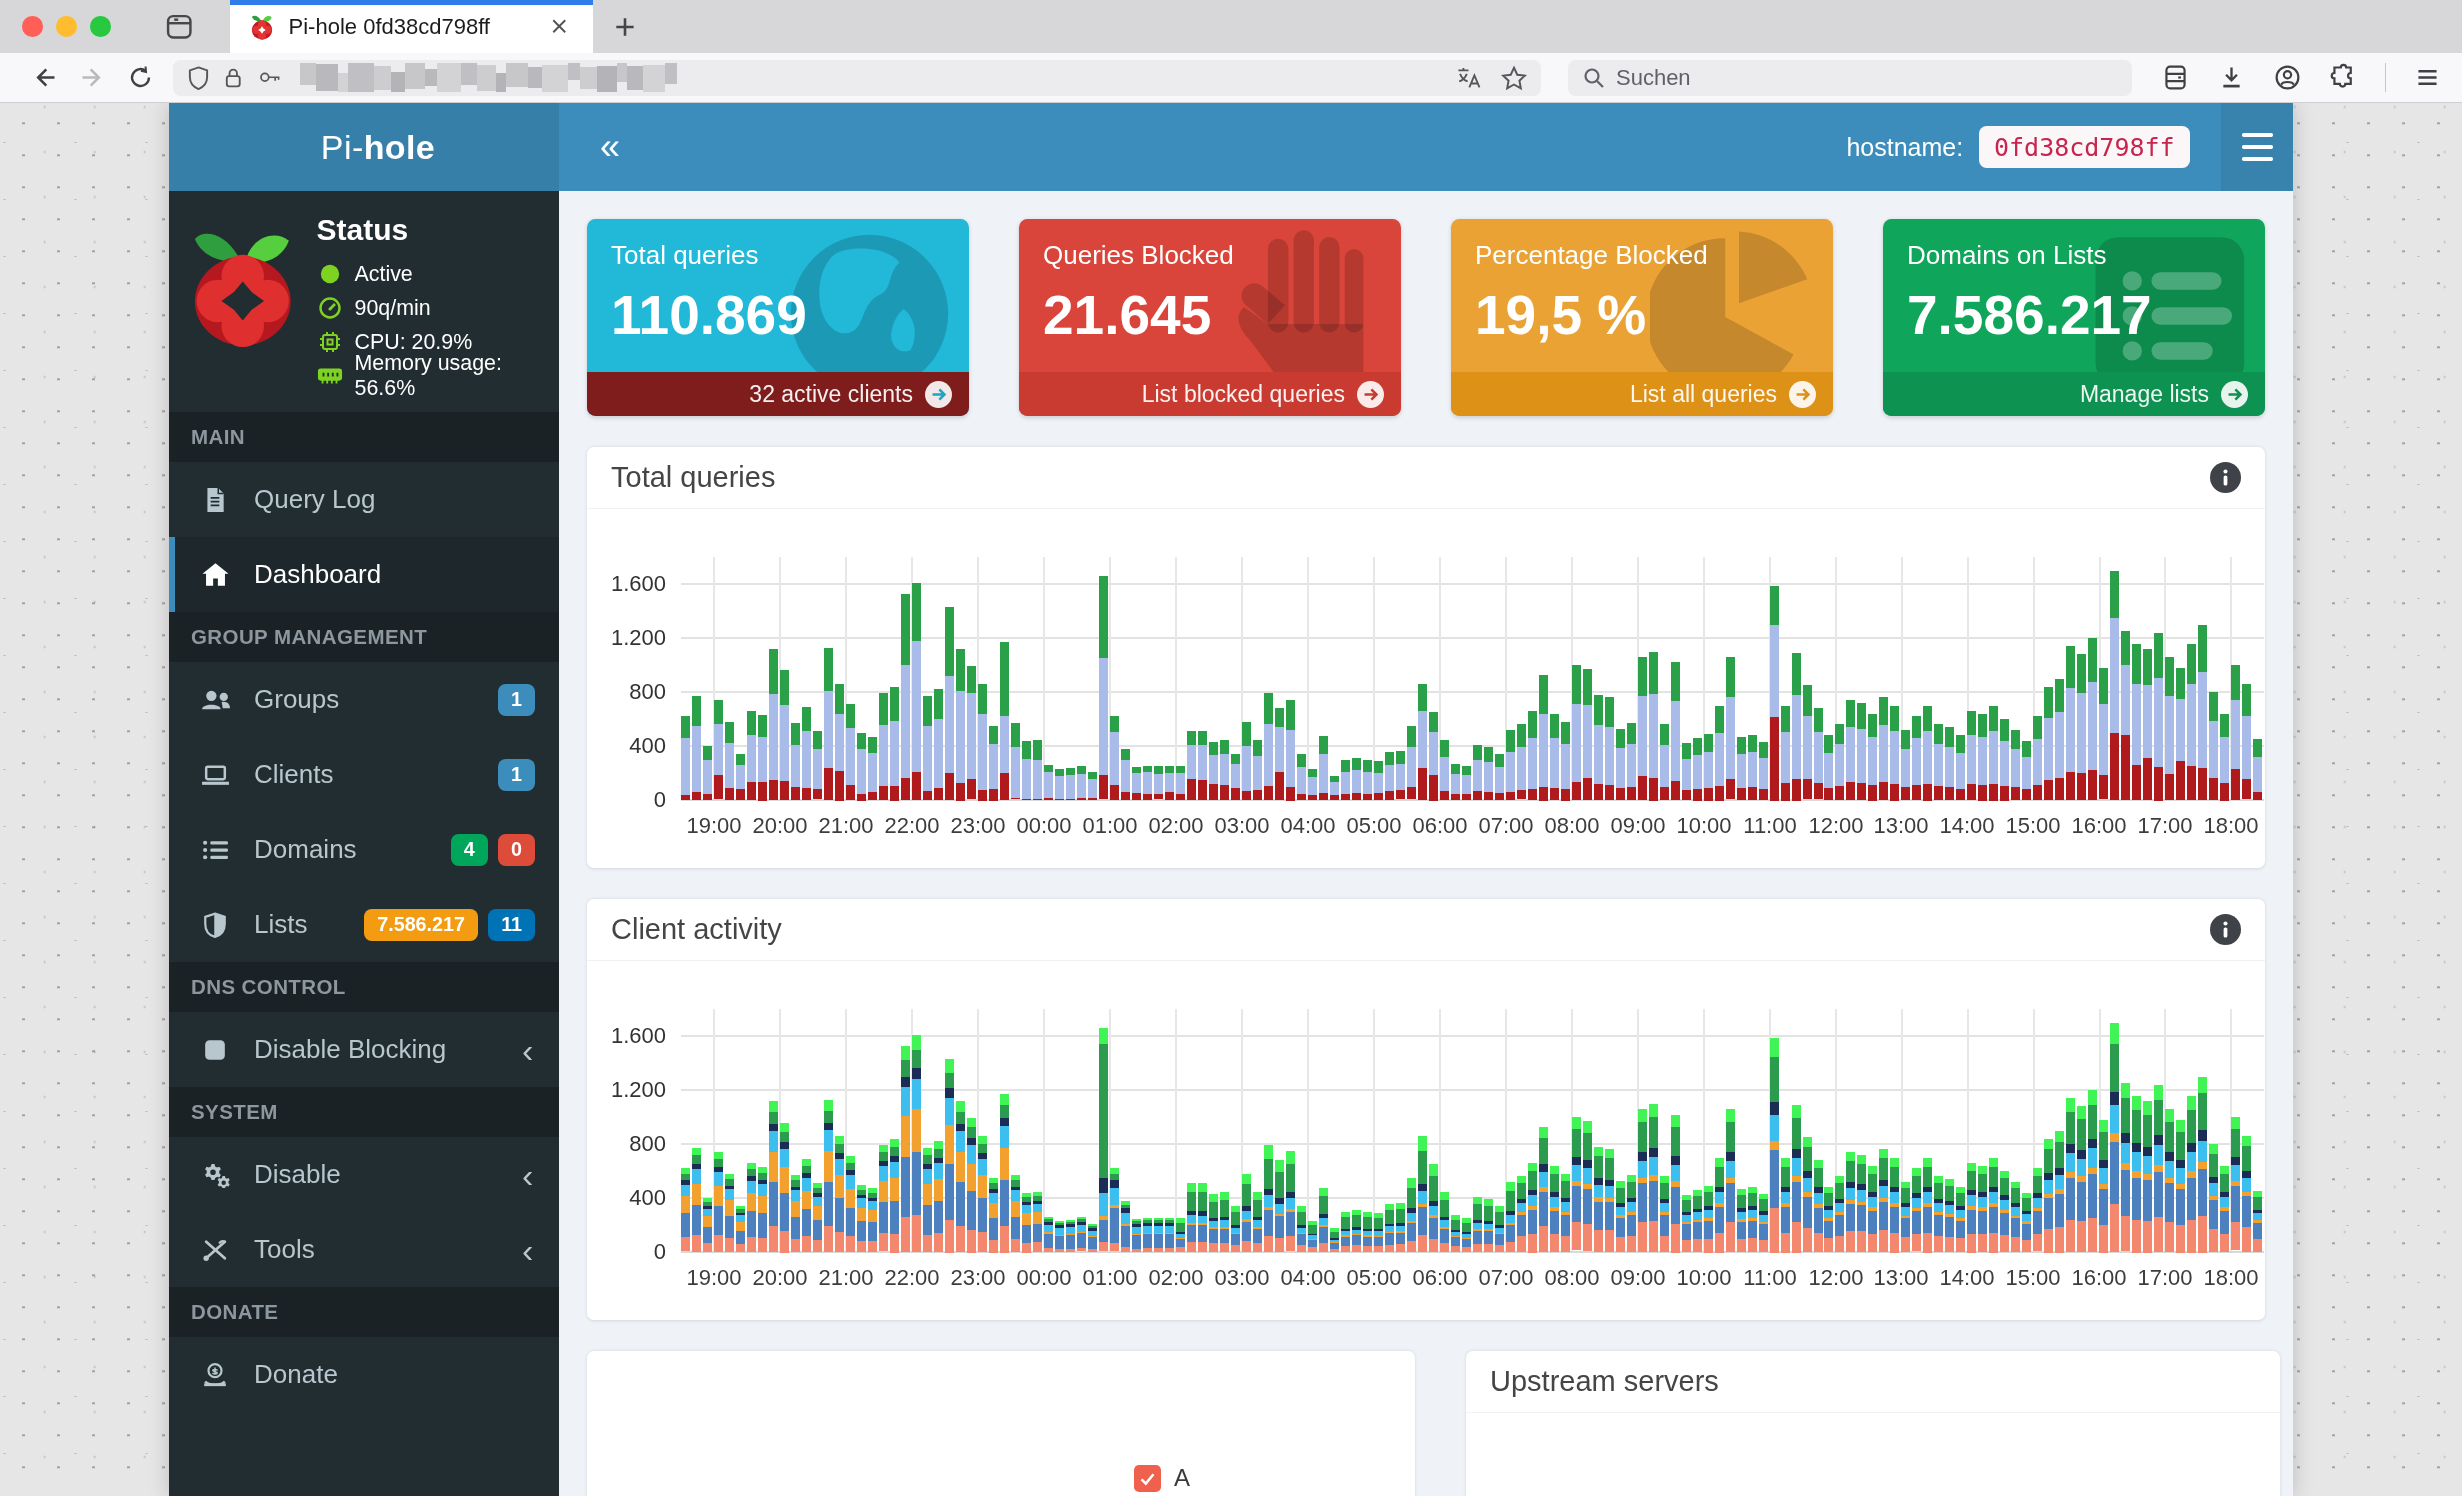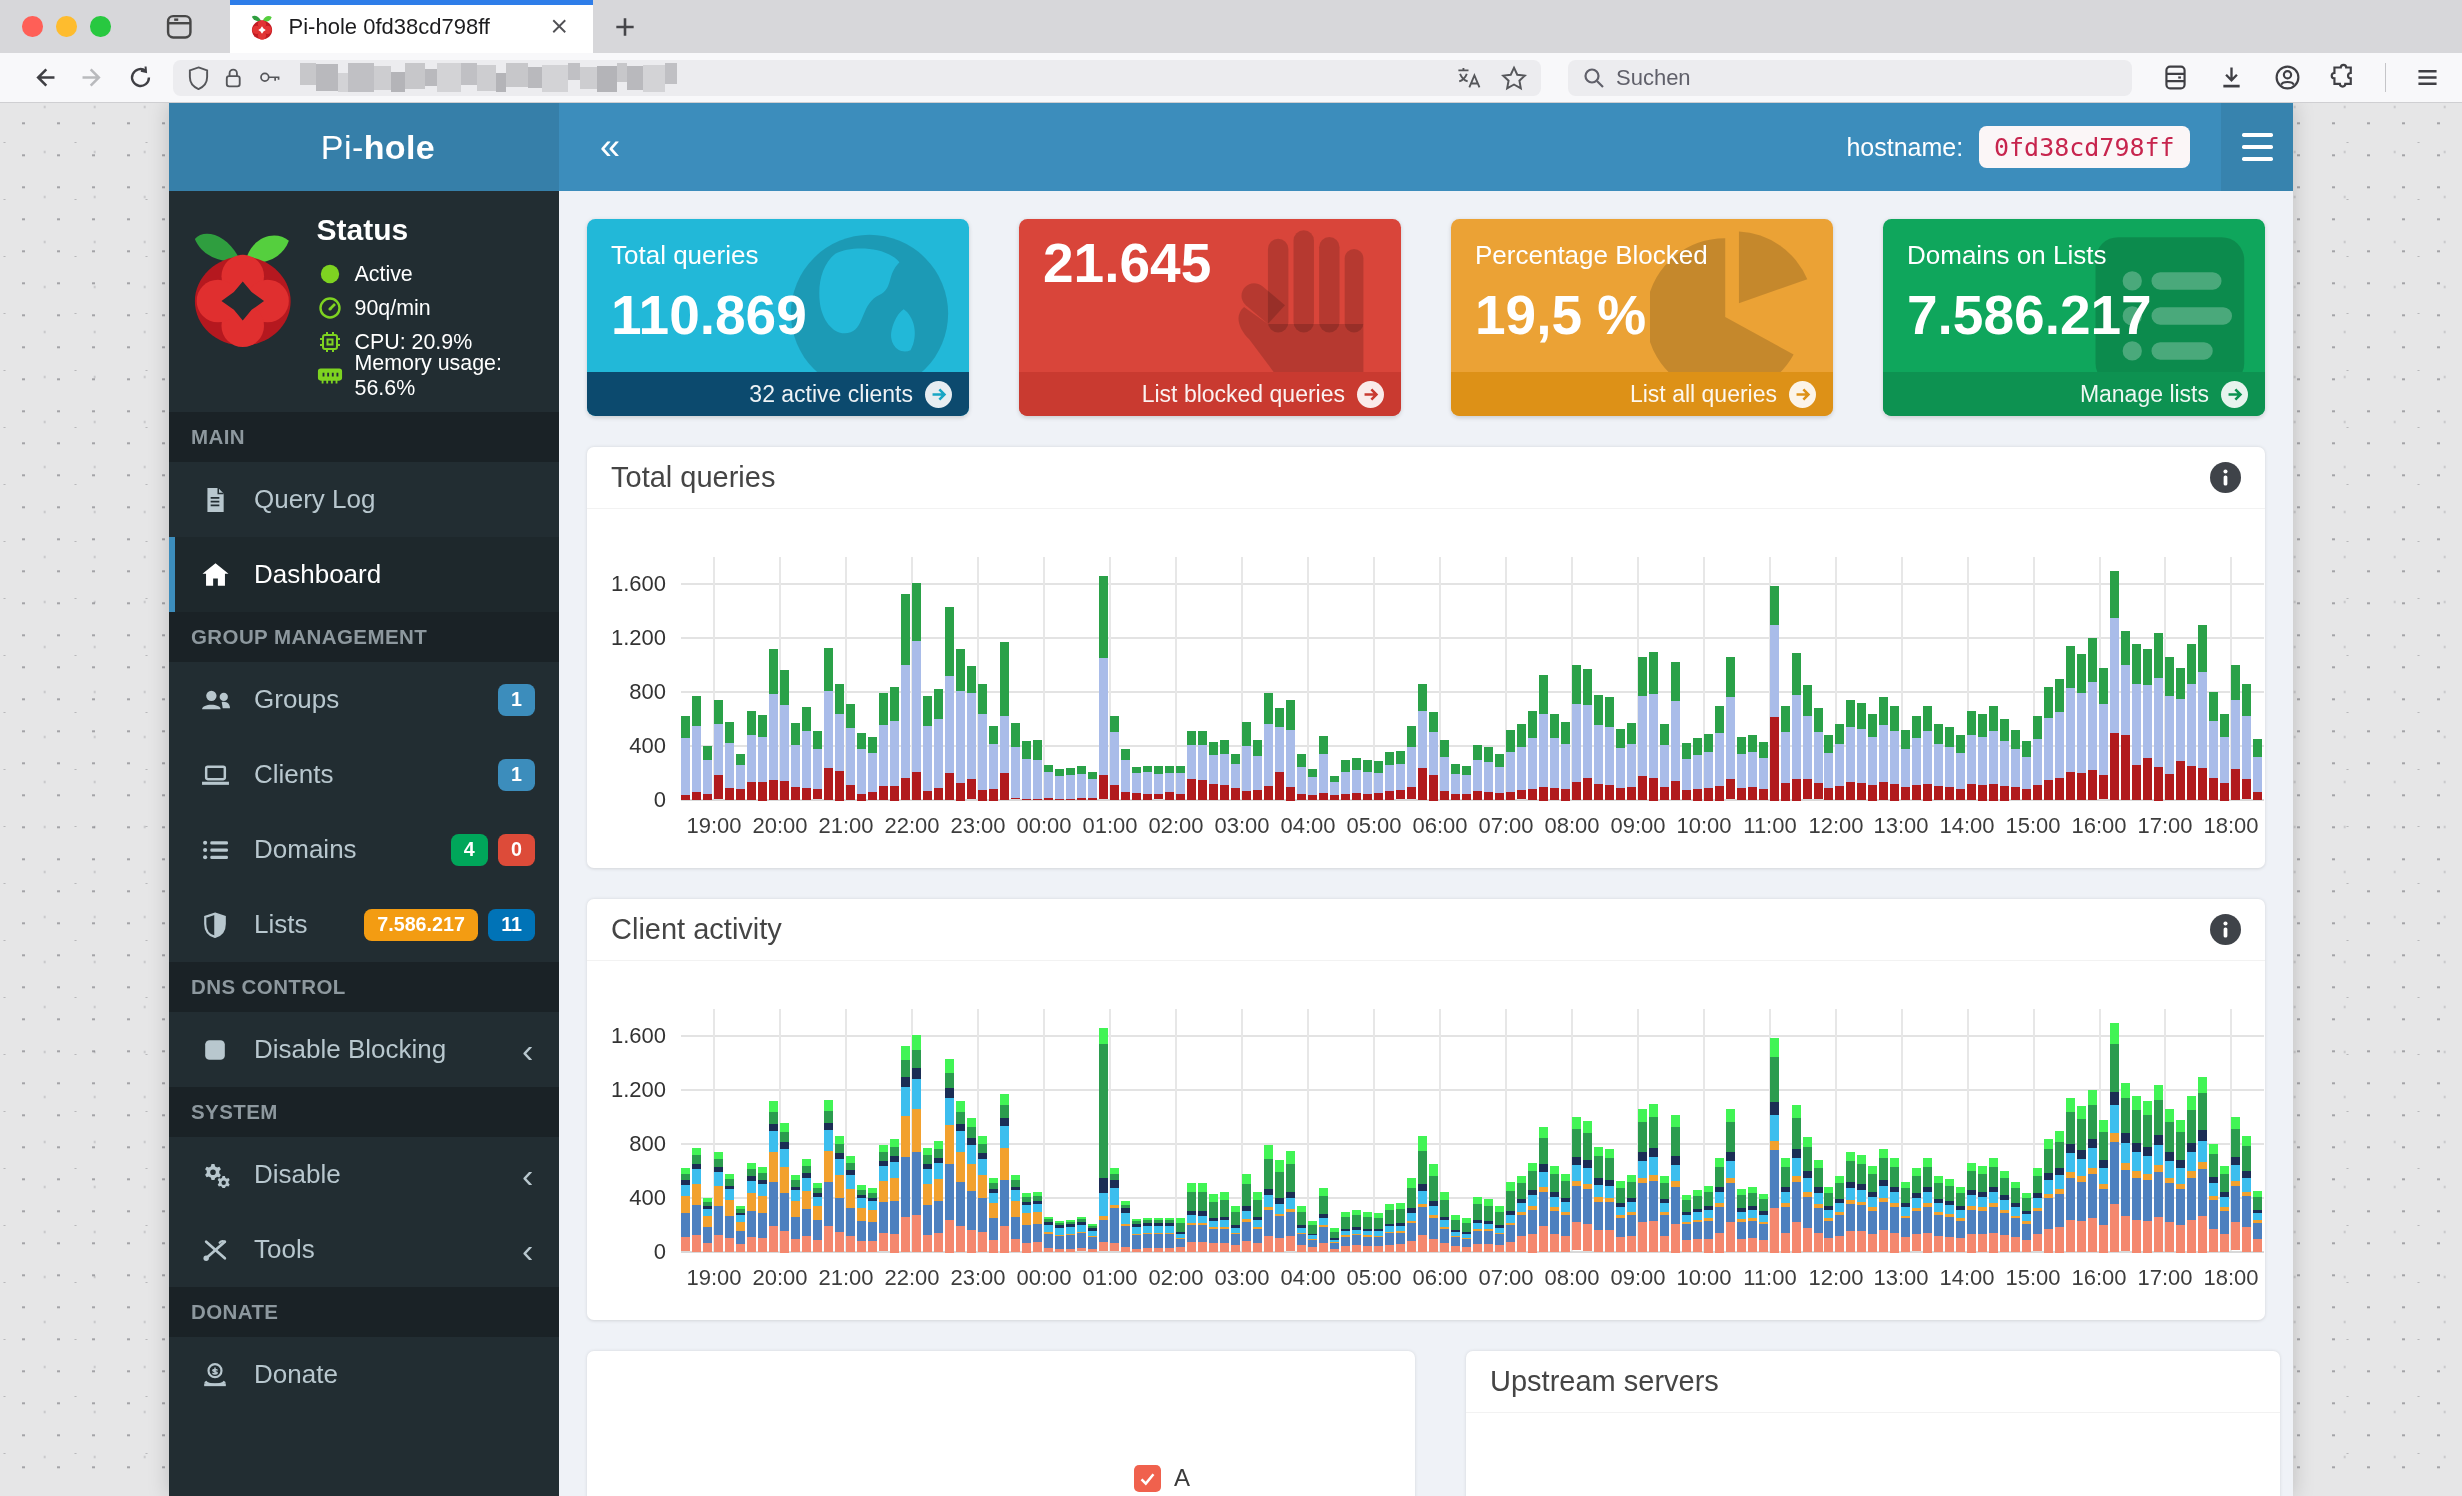--- a/index.html
+++ b/index.html
@@ -466,40 +466,41 @@
             <div class="card" style="background: rgb(34, 184, 216);">
               <div class="cwm">
                 <svg width="175" height="171" viewBox="0 0 200 200">
                   <circle cx="100" cy="100" r="92" fill="rgba(0,0,0,0.16)"></circle>
                   <path d="M60 30 C80 20 120 22 135 40 C120 55 128 70 112 78 C90 88 95 115 78 122 C60 128 45 110 42 88 C39 64 45 42 60 30 Z" fill="#22b8d8"></path>
                   <path d="M140 95 c12 8 18 30 8 48 c-14 6 -26 -8 -22 -24 c3-12 8-20 14-24 Z" fill="#22b8d8"></path>
                 </svg>
               </div>
               <div class="ct">Total queries</div>
               <div class="cv">110.869</div>
-              <div class="cfoot" style="background: #0c4a6e;">
+              <div class="cfoot" style="background: #7f1d1d;">
                 <span>32 active clients</span>
                 <span class="cfa">
                   <svg width="17" height="17" viewBox="0 0 20 20" fill="none" stroke="#1aa6c4" stroke-width="3">
                     <path d="M3 10 h13 M11 4 l6 6 -6 6"></path>
                   </svg>
                 </span>
               </div>
             </div>
             <div class="card" style="background: rgb(217, 69, 58);">
               <div class="cwm">
                 <svg width="162" height="175" viewBox="0 0 190 200" fill="rgba(0,0,0,0.16)">
                   <rect x="48" y="10" width="24" height="110" rx="12"></rect>
                   <rect x="78" y="0" width="24" height="120" rx="12"></rect>
                   <rect x="108" y="8" width="24" height="112" rx="12"></rect>
                   <rect x="138" y="22" width="22" height="98" rx="11"></rect>
                   <path d="M20 90 c-12 10 -6 26 6 38 l30 40 c14 18 40 26 66 26 l16 0 c14 0 22-10 22-24 l0-60 l-112 0 z"></path>
                   <path d="M22 88 c-14-14 4-34 20-22 l26 22 l-20 22 z"></path>
                 </svg>
               </div>
+              <div class="ct">Queries Blocked</div>
               <div class="cv">21.645</div>
               <div class="cfoot" style="background: rgb(201, 58, 48);">
                 <span>List blocked queries</span>
                 <span class="cfa">
                   <svg width="17" height="17" viewBox="0 0 20 20" fill="none" stroke="#c93a30" stroke-width="3">
                     <path d="M3 10 h13 M11 4 l6 6 -6 6"></path>
                   </svg>
                 </span>
               </div>
             </div>

